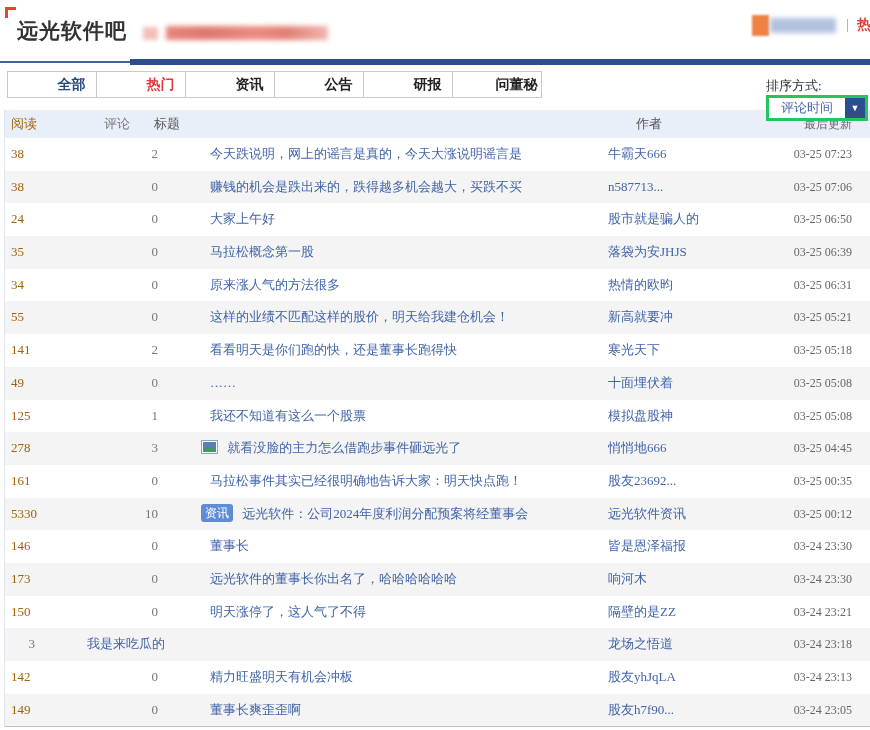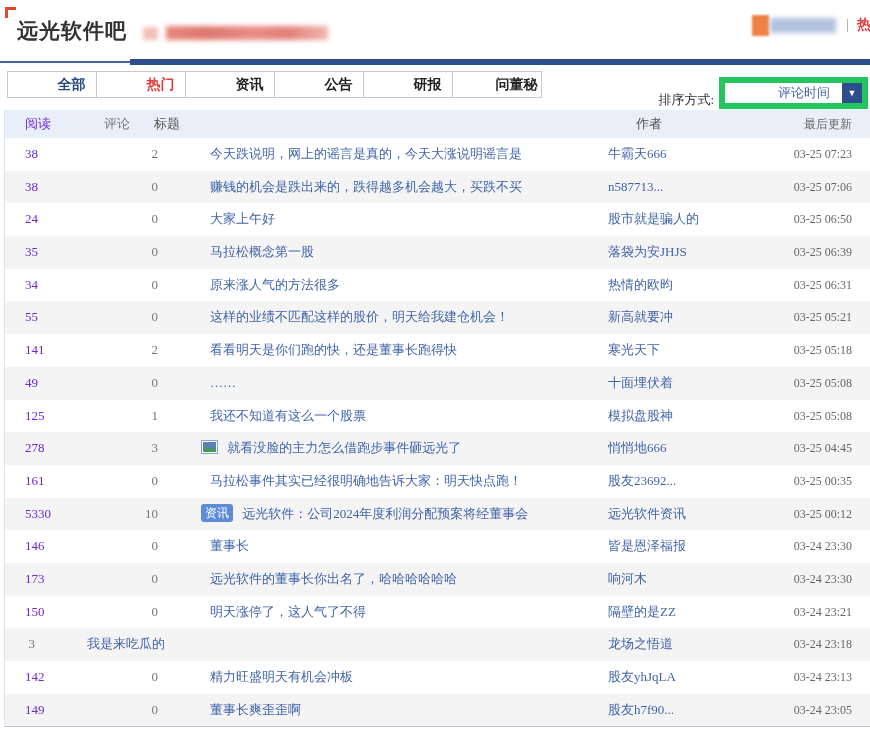--- a/index.html
+++ b/index.html
@@ -33,35 +33,35 @@
 
   
   .toolbar { position:relative; height:39px; padding-top:6px; }
   .tabs { display:flex; margin-left:7px; }
   .tab { width:90px; height:27px; line-height:25px; text-align:center;
     border:1px solid #c9c9c9; margin-left:-1px; background:#fff;
     font-size:14px; font-weight:bold; color:#222; cursor:pointer;padding-left:39px; }
   .tab:first-child { margin-left:0; }
   .tab.active { color:#26477f; }
   .tab.hot { color:#e23a3a; }
-  .sort-box { position:absolute; right:2px; top:12px; display:flex; align-items:flex-end; }
+  .sort-box { position:absolute; right:2px; top:12px; display:flex; align-items:flex-start;flex-direction:column; }
   .sort-label { font-size:13px; color:#333; margin-right:5px; }
-  .sort-select { display:flex; border:6px solid #22c55e; cursor:pointer;padding-left:41px; }
+  .sort-select { display:flex; border:3px solid #22c55e; cursor:pointer; }
   .sort-value { width:76px; height:20px; line-height:20px; text-align:center;
     font-size:13px; color:#4466aa; background:#fff; }
   .sort-arrow { width:20px; height:20px; background:#2e4d8c; color:#fff; font-size:9px;
     line-height:20px; text-align:center; }
 
   
   .panel { margin-left:4px; border-left:1px solid #dde4ee; margin-top:6px; }
   .thead { display:flex; height:28px; line-height:28px; background:#e9eff9;
     font-size:13px; color:#555; }
   .trow { display:flex; height:32.7px; line-height:32.7px; font-size:13px; background:#fff;gap:28px; }
   .trow.alt { background:#f4f4f4; }
-  .c-reads { width:95px; padding-left:20px; color:#6d28d9; }
+  .c-reads { width:95px; padding-left:6px; color:#a16207; }
   .c-comments { width:30px; text-align:right; color:#777; }
   .c-title { flex:1; padding-left:24px; white-space:nowrap; overflow:hidden;
     color:#4164a9; cursor:pointer; }
   .c-author { width:138px; color:#4164a9; cursor:pointer; white-space:nowrap; overflow:hidden; }
   .c-date { width:96px; padding-right:18px; text-align:right; color:#666; font-size:12px; }
   .thead .c-title, .thead .c-author { color:#555; cursor:default; }
   .news-badge { display:inline-block; margin:0 6px 0 -9px; padding:0 4px; height:18px;
     line-height:18px; background:#5e8cd8; color:#fff; font-size:12px; border-radius:3px;
     vertical-align:1px; }
   .img-icon { display:inline-block; margin:0 6px 0 -9px; vertical-align:-2px; }

